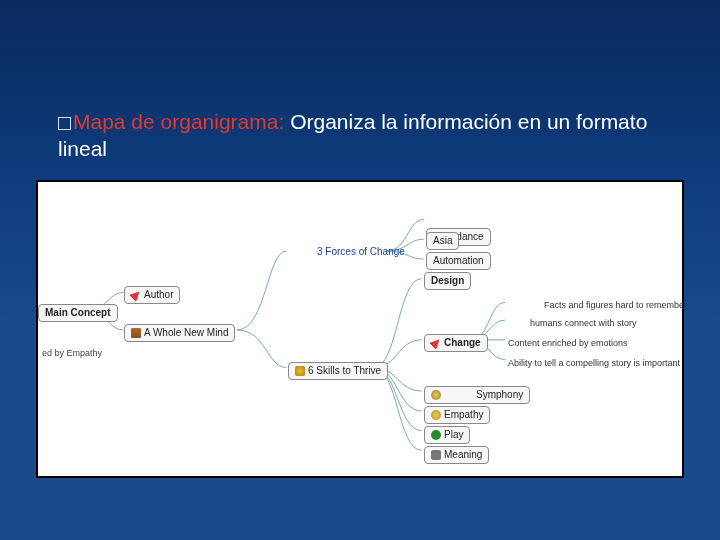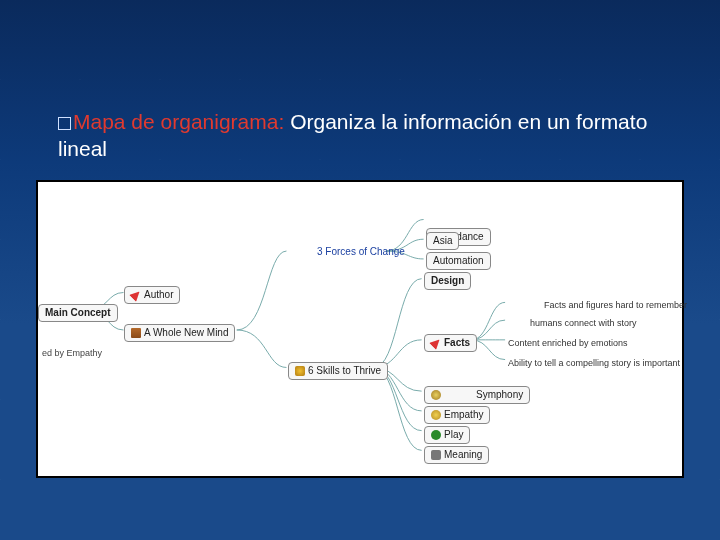--- a/index.html
+++ b/index.html
@@ -147,21 +147,21 @@
     <span>6 Skills to Thrive</span>
   </div>
 
   <div class="node" style="left:388px; top:30px;margin-top:16px;">Abundance</div>
   <div class="node" style="left:388px; top:50px;">Asia</div>
   <div class="node" style="left:388px; top:70px;">Automation</div>
 
   <div class="node bold" style="left:386px; top:90px;">Design</div>
   <div class="node bold" style="left:386px; top:152px;">
     <span class="icon icon-story"></span>
-    <span>Facts</span>
+    <span>Change</span>
   </div>
   <div class="node" style="left:386px; top:204px;gap:35px;">
     <span class="icon icon-sym"></span>
     <span>Symphony</span>
   </div>
   <div class="node" style="left:386px; top:224px;">
     <span class="icon icon-emp"></span>
     <span>Empathy</span>
   </div>
   <div class="node" style="left:386px; top:244px;">

